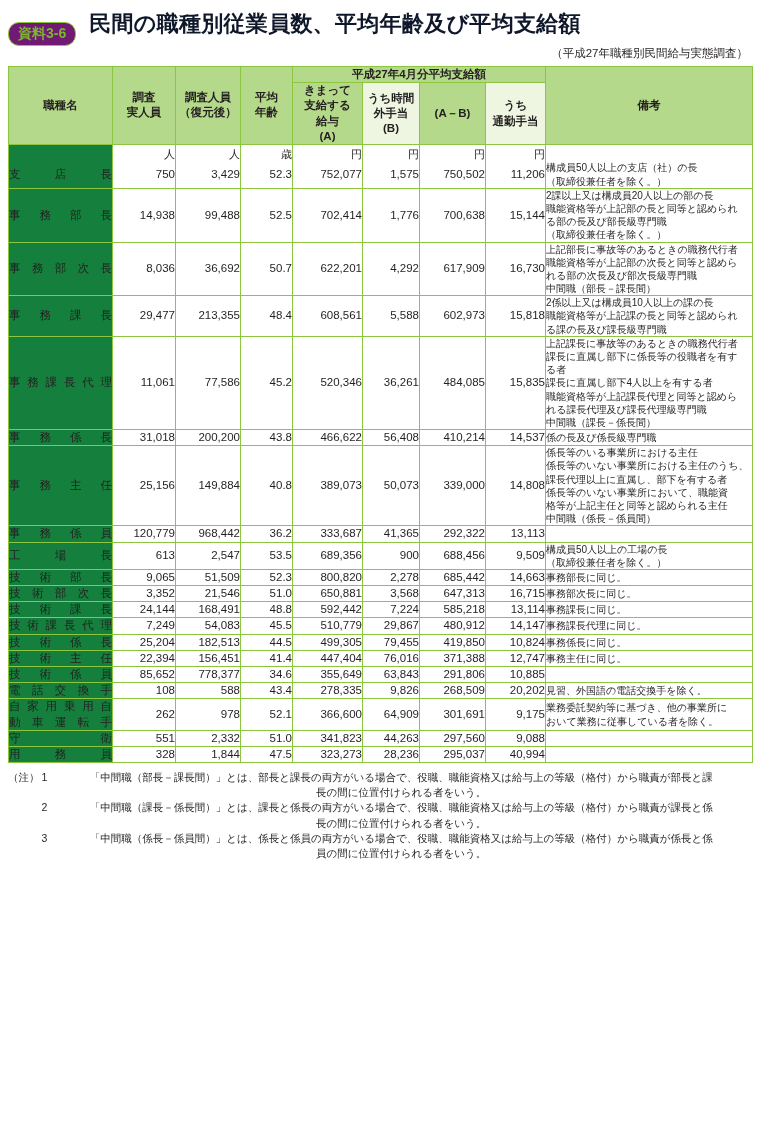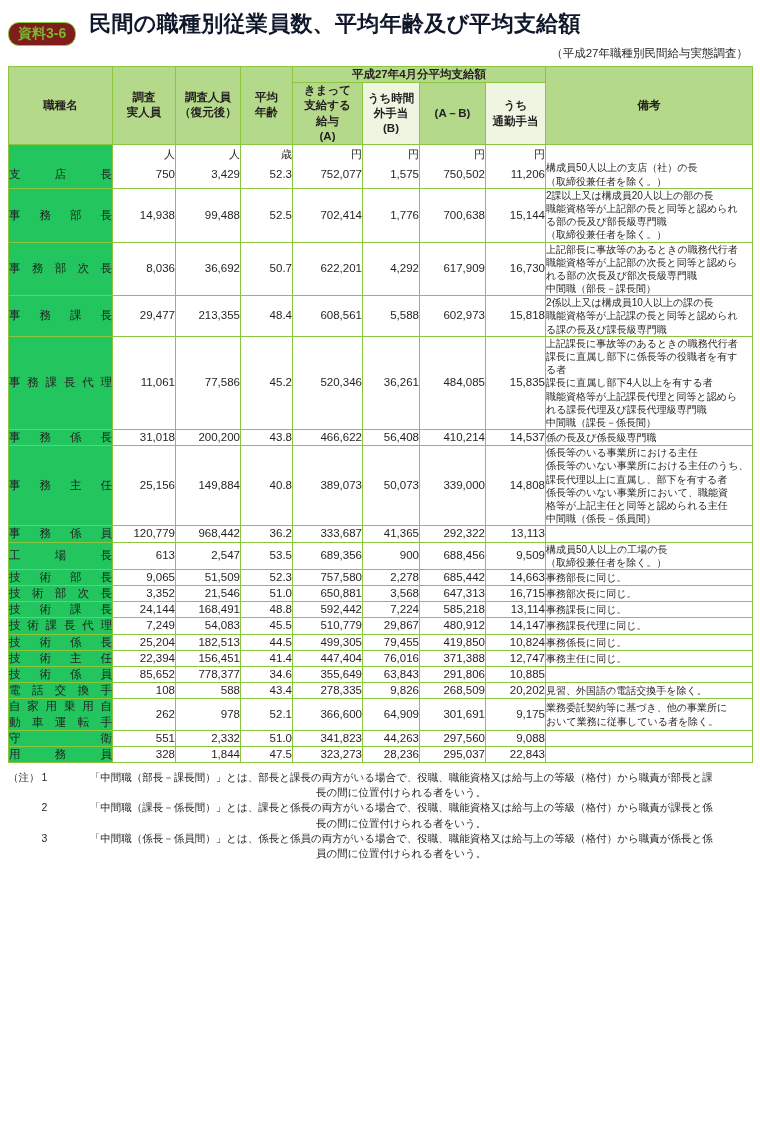--- a/index.html
+++ b/index.html
@@ -30,21 +30,21 @@
     padding-top: 6px;
   }
   .badge {
     display: inline-flex;
     align-items: center;
     justify-content: center;
     height: 21px;
     padding: 0 9px 1px 9px;
     border: 1.6px solid #8cc63f;
     border-radius: 11px;
-    background: #7f1d1d;
+    background: #701a75;
     color: #7ab62e;
     font-size: 14px;
     font-weight: bold;
     letter-spacing: 0px;
     white-space: nowrap;
     margin-top: 20px;
   }
   .doc-title {
     margin-left: 13px;
     font-size: 22px;
@@ -94,21 +94,21 @@
   col.c-n1    { width: 63px; }
   col.c-n2    { width: 65px; }
   col.c-age   { width: 52px; }
   col.c-a     { width: 70px; }
   col.c-b     { width: 57px; }
   col.c-ab    { width: 66px; }
   col.c-comm  { width: 60px; }
   col.c-rem   { width: 207px; }
 
   td.job {
-    background: #22c55e;
+    background: #15803d;
     text-align: justify;
     text-align-last: justify;
     font-size: 11.5px;
     padding: 3px 7px;
     white-space: nowrap;
     margin-left: 12px;
   }
   td.job .j2 {
     display: block;
     text-align: justify;
@@ -326,21 +326,21 @@
           <td class="num">900</td>
           <td class="num">688,456</td>
           <td class="num">9,509</td>
           <td class="rem"><span>構成員50人以上の工場の長</span><br><span>（取締役兼任者を除く。）</span></td>
         </tr>
         <tr>
           <td class="job">技術部長</td>
           <td class="num">9,065</td>
           <td class="num">51,509</td>
           <td class="num">52.3</td>
-          <td class="num">757,580</td>
+          <td class="num">800,820</td>
           <td class="num">2,278</td>
           <td class="num">685,442</td>
           <td class="num">14,663</td>
           <td class="rem"><span>事務部長に同じ。</span></td>
         </tr>
         <tr>
           <td class="job">技術部次長</td>
           <td class="num">3,352</td>
           <td class="num">21,546</td>
           <td class="num">51.0</td>
@@ -442,21 +442,21 @@
           <td class="rem"></td>
         </tr>
         <tr>
           <td class="job">用務員</td>
           <td class="num">328</td>
           <td class="num">1,844</td>
           <td class="num">47.5</td>
           <td class="num">323,273</td>
           <td class="num">28,236</td>
           <td class="num">295,037</td>
-          <td class="num">22,843</td>
+          <td class="num">40,994</td>
           <td class="rem"></td>
         </tr>
       </tbody>
   </table>
 
   <div class="notes" id="notes">
       <div class="note">
         <span class="lead">（注）</span>
         <span class="lead" style="padding-left: 2px; padding-right: 3px;">1 </span>
         <span class="body"><span>「中間職（部長－課長間）」とは、部長と課長の両方がいる場合で、役職、職能資格又は給与上の等級（格付）から職責が部長と課</span><br><span>長の間に位置付けられる者をいう。</span></span>

